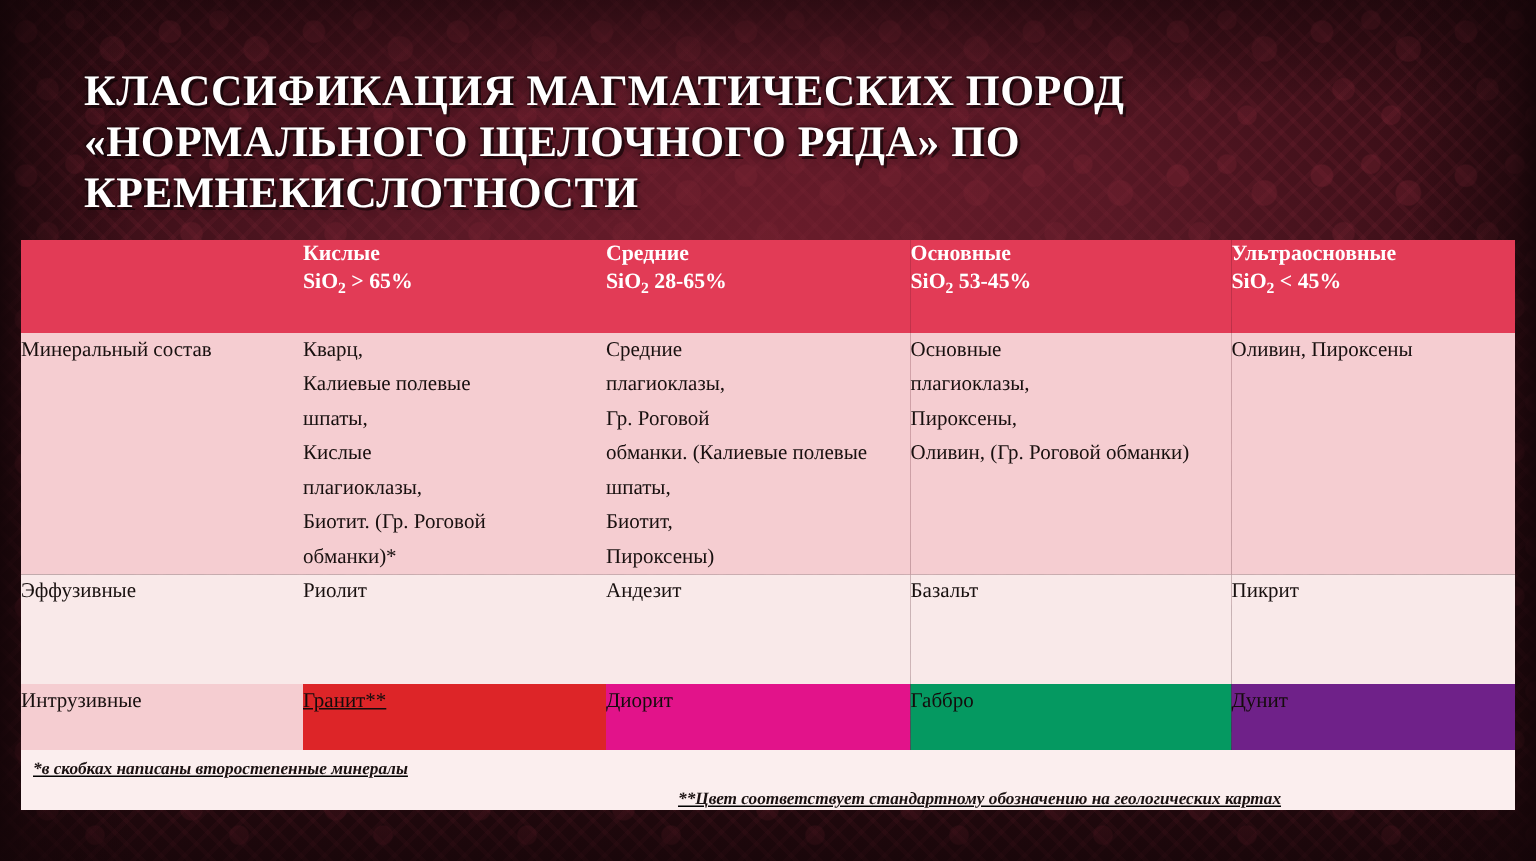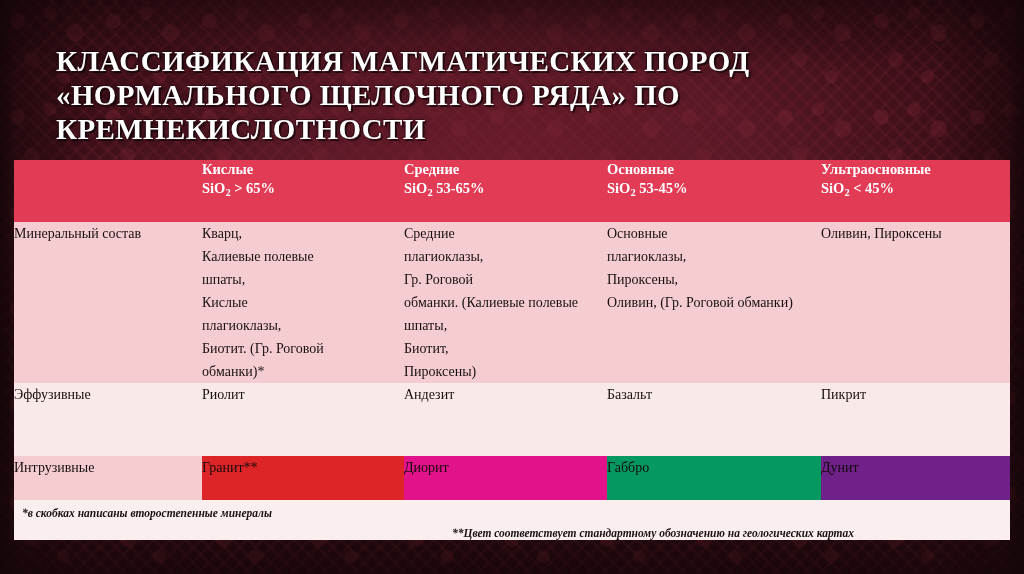--- a/index.html
+++ b/index.html
@@ -122,36 +122,37 @@
   .row-shade-a td { background: #f5cdd1; }
   .row-shade-b td { background: #f9e9e9; }
 
   .row-minerals td { height: 142px; }
   .row-effusive td { height: 73px; vertical-align: middle; padding-top: 0; padding-bottom: 0; }
   .row-intrusive td { height: 44px; vertical-align: middle; padding-top: 0; padding-bottom: 0; }
 
   .cell-lines { white-space: pre-line; }
 
   
-  .rock-granite { background: #dd2528 !important; }
+  .rock-granite { background: #dd2528 !important; text-decoration: underline; }
   .rock-diorite { background: #e2138a !important; }
   .rock-gabbro  { background: #059961 !important; }
   .rock-dunite  { background: #6f2189 !important; }
   .row-intrusive td.rock-cell {
     color: #140c0c;
     border-top: 2px solid #fdf0f0;
     border-bottom: 2px solid #fdf0f0;
   }
 
   
   .note-row td {
     background: #fbeeee;
     border-top: 2px solid #fdf0f0;
     height: 40px;
     padding: 0;
+    text-decoration: underline;
   }
   #note-strip {
     display: flex;
     align-items: center;
     height: 26px;
     font-style: italic;
     font-weight: bold;
     font-size: 11.5px;
     color: #1a1111;
     padding: 0 6px 0 8px;
@@ -180,21 +181,21 @@
       <tr class="hdr-row">
     <td class="hdr-empty"></td>
 
     <td>
       <span>Кислые</span>
       <span class="hdr-line2"><span>SiO</span><sub>2</sub><span> &gt; 65%</span></span>
     </td>
 
     <td>
       <span>Средние</span>
-      <span class="hdr-line2"><span>SiO</span><sub>2</sub><span> 53-65%</span></span>
+      <span class="hdr-line2"><span>SiO</span><sub>2</sub><span> 28-65%</span></span>
     </td>
 
     <td>
       <span>Основные</span>
       <span class="hdr-line2"><span>SiO</span><sub>2</sub><span> 53-45%</span></span>
     </td>
 
     <td>
       <span>Ультраосновные</span>
       <span class="hdr-line2"><span>SiO</span><sub>2</sub><span> &lt; 45%</span></span>

